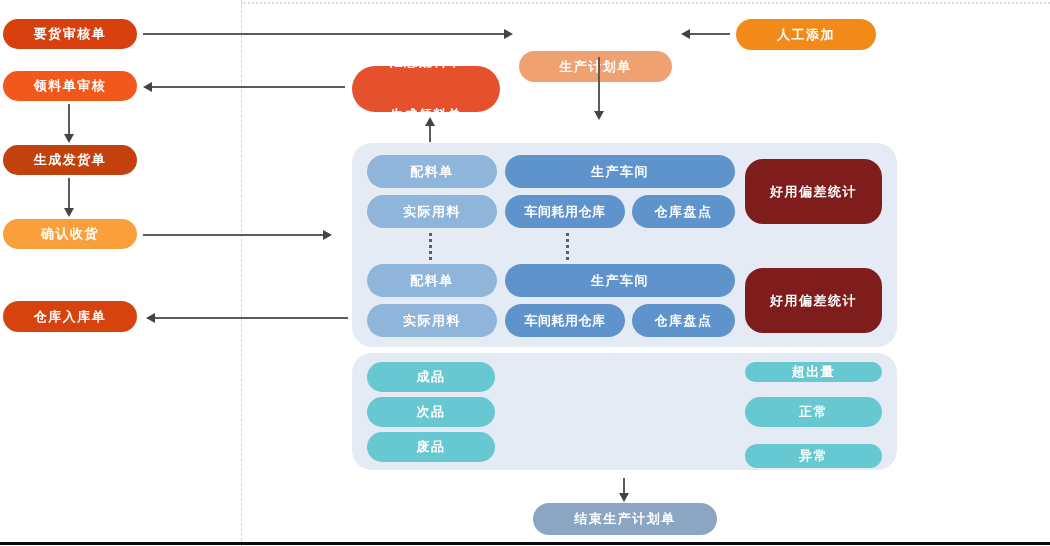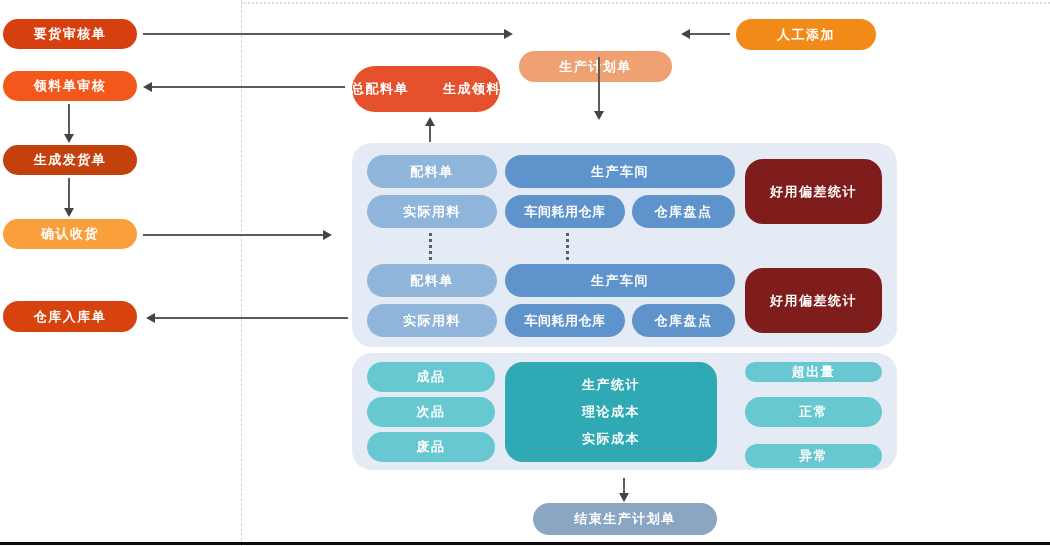--- a/index.html
+++ b/index.html
@@ -38,21 +38,21 @@
   .arr.h{height:2px;} .arr.v{width:2px;}
   .arr:after{content:'';position:absolute;width:0;height:0;border:solid transparent;}
   .arr.right:after{right:-8px;top:-4px;border-width:5px 0 5px 9px;border-left-color:#444;}
   .arr.left:after{left:-8px;top:-4px;border-width:5px 9px 5px 0;border-right-color:#444;}
   .arr.down:after{bottom:-8px;left:-4px;border-width:9px 5px 0 5px;border-top-color:#444;}
   .arr.up:after{top:-8px;left:-4px;border-width:0 5px 9px 5px;border-bottom-color:#444;}
   .dotline{position:absolute;width:0;border-left:3px dotted #5a5f66;}
   .guide-v{position:absolute;left:241px;top:0;height:546px;width:0;border-left:1px dashed #d4d4d4;}
   .guide-h{position:absolute;left:241px;top:2px;width:809px;height:0;border-top:2px dotted #dcdcdc;}
   .bottom-bar{position:absolute;left:0;top:542px;width:1050px;height:3px;background:#0b0b0b;}
-  .two-line{flex-direction:row;line-height:1.45;gap:34px;}
+  .two-line{flex-direction:column;line-height:1.45;gap:34px;}
   .center-box-lines{flex-direction:column;justify-content:space-between;padding:14px 0;}
 </style>
 </head>
 <body>
 
 <div id="stage">
 
   <div class="guide-v"></div>
   <div class="guide-h"></div>
   <div class="bottom-bar"></div>
@@ -100,25 +100,20 @@
   <div class="pill c-blue-mid" style="left:505px;top:304px;width:120px;height:33px;letter-spacing:0.5px;">车间耗用仓库</div>
   <div class="pill c-blue-mid" style="left:632px;top:304px;width:103px;height:33px;">仓库盘点</div>
   <div class="rbox c-blue-dark" style="left:745px;top:268px;width:137px;height:65px;">好用偏差统计</div>
 
   <div class="panel" style="left:352px;top:353px;width:545px;height:117px;"></div>
 
   <div class="pill c-teal-light" style="left:367px;top:362px;width:128px;height:30px;">成品</div>
   <div class="pill c-teal-light" style="left:367px;top:397px;width:128px;height:30px;">次品</div>
   <div class="pill c-teal-light" style="left:367px;top:432px;width:128px;height:30px;">废品</div>
 
-  <div class="rbox c-teal center-box-lines" style="left:505px;top:362px;width:212px;height:100px;">
-    <div>生产统计</div>
-    <div>理论成本</div>
-    <div>实际成本</div>
-  </div>
 
   <div class="pill c-teal-light" style="left:745px;top:362px;width:137px;height:20px;">超出量</div>
   <div class="pill c-teal-light" style="left:745px;top:397px;width:137px;height:30px;">正常</div>
   <div class="pill c-teal-light" style="left:745px;top:444px;width:137px;height:24px;">异常</div>
 
   <div class="arr v down" style="left:623px;top:478px;height:16px;"></div>
   <div class="pill c-endplan" style="left:533px;top:503px;width:184px;height:32px;">结束生产计划单</div>
 
 </div>
 

